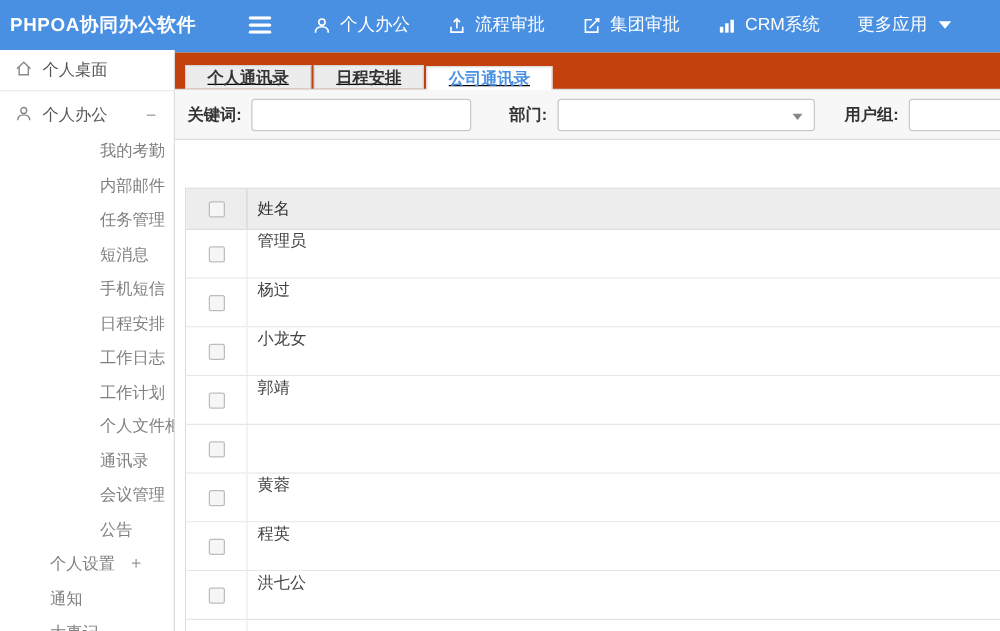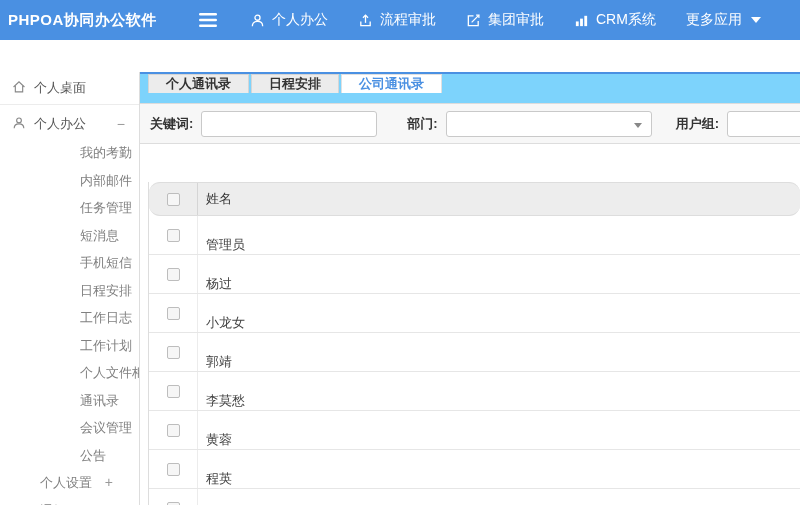--- a/index.html
+++ b/index.html
@@ -12,41 +12,41 @@
     color:#fff; flex-shrink:0; }
   .brand { font-size:15px; font-weight:bold; padding-left:8px; width:170px; letter-spacing:.5px; }
   .hamburger { width:20px; height:14px; margin-left:28px; cursor:pointer; }
   .topnav { display:flex; align-items:center; margin-left:32px; gap:30px; }
   .nav-item { display:flex; align-items:center; gap:7px; font-size:14px; cursor:pointer; }
   .nav-item svg { display:block; }
   .caret-down { width:0; height:0; border-left:5px solid transparent;
     border-right:5px solid transparent; border-top:6px solid #fff; margin-left:2px; }
 
   
-  .main { flex:1; display:flex; overflow:hidden;margin-top:32px; }
+  .main { flex:1; display:flex; overflow:hidden; }
 
   
   .sidebar { width:140px; background:#fff; border-right:1px solid #ddd; flex-shrink:0;
     overflow:hidden; }
   .side-desktop { height:33px; display:flex; align-items:center; gap:8px; padding-left:12px;
     font-size:13px; color:#555; border-bottom:1px solid #ececec; cursor:pointer; }
   .side-section { height:30px; margin-top:4px; display:flex; align-items:center; gap:8px;
     padding-left:12px; font-size:13px; color:#555; cursor:pointer; position:relative; }
   .side-section .indicator { position:absolute; right:14px; color:#999; font-size:14px; }
   .side-sub { list-style:none;padding-left:40px; }
   .side-sub li, .side-row { height:27.5px; line-height:27.5px; padding-left:40px;
     font-size:13px; color:#808080; cursor:pointer; white-space:nowrap; position:relative; }
   .side-row .indicator { position:absolute; right:26px; top:0; color:#999; font-size:14px; }
 
   
   .content { flex:1; display:flex; flex-direction:column; overflow:hidden; min-width:0; }
   .bluetop { height:2px; background:#4a90e2; flex-shrink:0; }
 
-  .tabbar { height:30px; background:#7dd3fc; border-bottom:1px solid #dcdcdc;
-    display:flex; align-items:flex-start; padding-left:8px; flex-shrink:0; }
+  .tabbar { height:30px; background:#c2410c; border-bottom:1px solid #dcdcdc;
+    display:flex; align-items:flex-end; padding-left:8px; flex-shrink:0;text-decoration:underline; }
   .tab { display:flex; align-items:center; padding:0 17px; font-size:13px; font-weight:bold;
     color:#333; background:#ececec; border:1px solid #d5d5d5; border-bottom:none;
     margin-right:2px; cursor:pointer; }
   .tab.active { background:#fff; color:#4a90e2; border-color:#e0e0e0; position:relative;
     margin-bottom:-1px; }
 
   .filterbar { height:40px; background:#f7f7f7; border-bottom:1px solid #dddddd;
     display:flex; align-items:center; padding-left:10px; flex-shrink:0; overflow:hidden; }
   .flabel { font-size:13px; font-weight:bold; color:#333; white-space:nowrap; }
   .finput { height:26px; border:1px solid #c9c9c9; border-radius:3px; background:#fff;
@@ -59,28 +59,28 @@
     border-top:5px solid #888; }
   .dept-label { margin-left:30px; }
   .group-label { margin-left:24px; }
   .ug { width:170px; }
 
   .gap { height:38px; background:#fff; flex-shrink:0; }
 
   
   .table { margin-left:8px; border-left:1px solid #ddd; flex:1; overflow:hidden; }
   .thead { height:34px; background:#ededed; border-top:1px solid #ddd;
-    border-bottom:1px solid #ddd; display:flex; align-items:center;border-radius:11px; }
+    border-bottom:1px solid #ddd; display:flex; align-items:center; }
   .col-cb { width:49px; align-self:stretch; display:flex; align-items:center;
     justify-content:center; }
   .thead .col-cb { border-right:1px solid #d5d5d5; }
   .trow .col-cb { border-right:1px solid #ececec; }
   .col-name { flex:1; padding-left:8px; font-size:13px; color:#333; }
   .trow { height:39px; background:#fff; border-bottom:1px solid #e6e6e6;
-    display:flex; align-items:flex-end; }
+    display:flex; align-items:flex-start; }
   .trow .col-name { color:#444; }
   .cb { appearance:none; -webkit-appearance:none; width:13px; height:13px;
     border:1px solid #bdbdbd; border-radius:2px; background:#f6f6f6; cursor:pointer; }
   .trow.partial { border-bottom:none; }
 </style>
 </head>
 <body>
 
 <div class="app">
 
@@ -234,21 +234,20 @@
         <div class="trow">
           <div class="col-cb">
               <input type="checkbox" class="cb" style="">
             </div>
           <div class="col-name">郭靖</div>
         </div>
         <div class="trow">
           <div class="col-cb">
               <input type="checkbox" class="cb" style="">
             </div>
-          <div class="col-name">李莫愁</div>
         </div>
         <div class="trow">
           <div class="col-cb">
               <input type="checkbox" class="cb" style="">
             </div>
           <div class="col-name">黄蓉</div>
         </div>
         <div class="trow">
           <div class="col-cb">
               <input type="checkbox" class="cb" style="">

